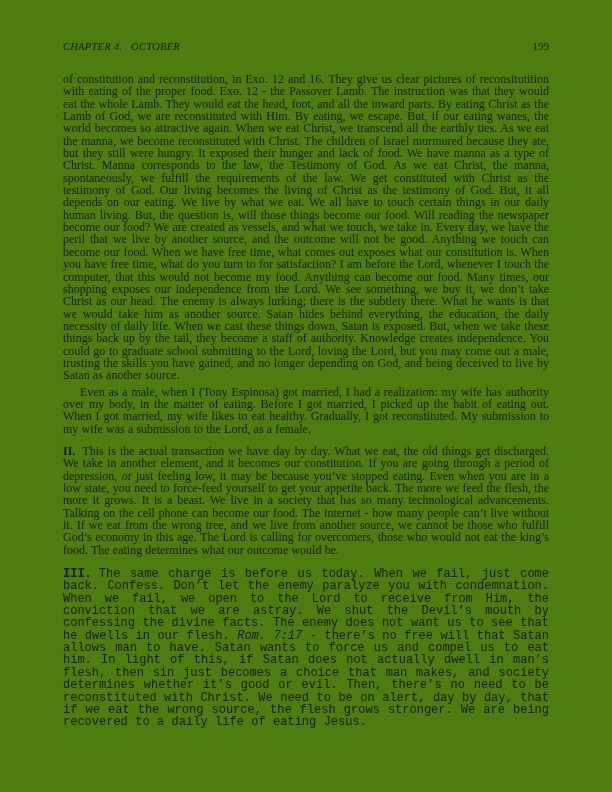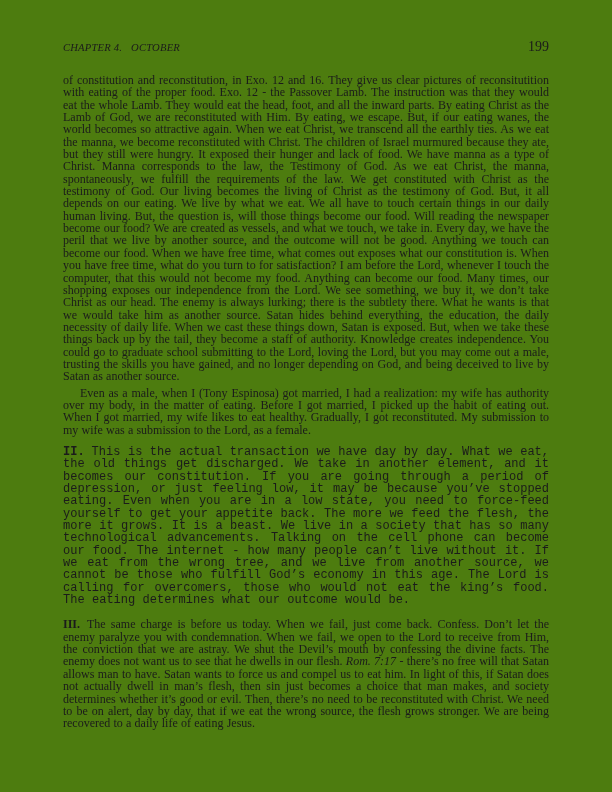--- a/index.html
+++ b/index.html
@@ -26,35 +26,35 @@
     line-height: 11px;
   }
   .chapter-head {
     font-style: italic;
     letter-spacing: 0.2px;
   }
   .chapter-head .chap-num { margin-right: 2px; }
   .chapter-head .chap-title { margin-left: 7px; }
   .folio {
     font-style: normal;
-    font-size: 14px;
+    font-size: 11px;
   }
   .content {
     margin: 21px 63px 0 63px;
     font-size: 12px;
     line-height: 12.35px;
     text-align: justify;
     hyphens: none;
     -webkit-hyphens: none;
     word-spacing: 0.2px;
   }
   .content p { margin: 0; }
   p.para-indent { text-indent: 17px; margin-top: 4px; }
-  p.section-2 { margin-top: 10px; font-family: Liberation Mono, monospace; }
-  p.section-3 { margin-top: 12px; }
+  p.section-2 { margin-top: 10px; }
+  p.section-3 { margin-top: 12px; font-family: Liberation Mono, monospace; }
   .sec-label {
     font-weight: bold;
     margin-right: 7px;
   }
   .scripture-ref { font-style: italic; }
 </style>
 </head>
 <body>
 
 <div class="page">

